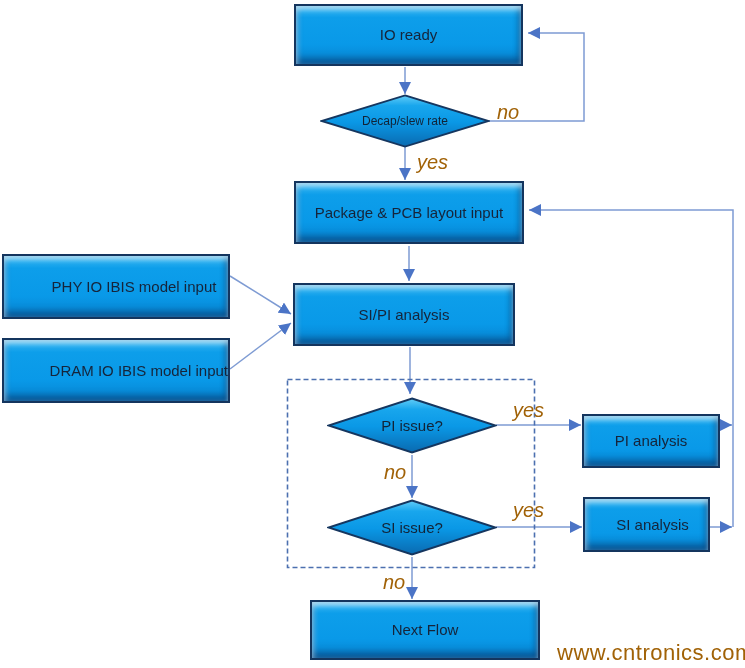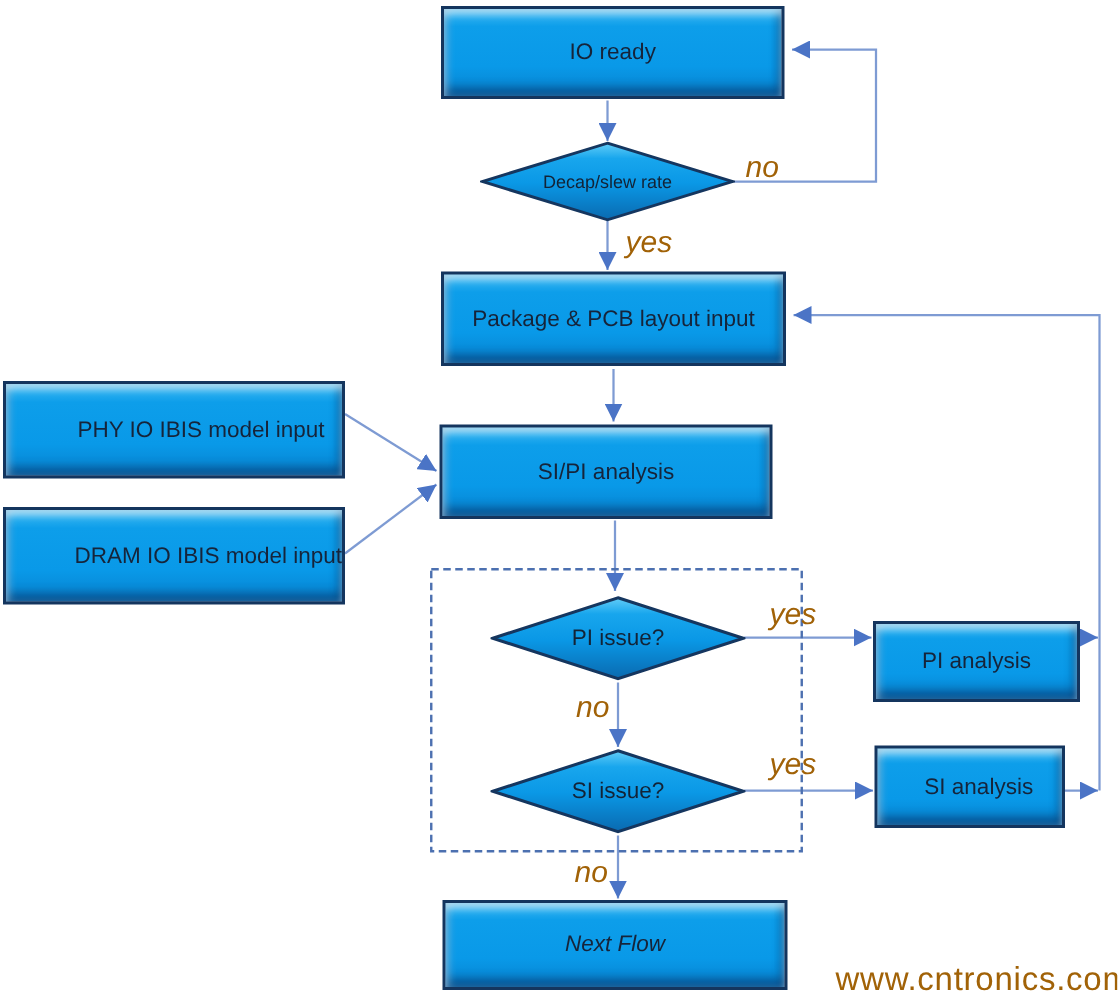--- a/index.html
+++ b/index.html
@@ -87,21 +87,21 @@
   </div>
 
   <div class="box" style="left:582px;top:398px;width:138px;height:54px;margin-top:16px;">
     <span>PI analysis</span>
   </div>
 
   <div class="box" style="left:583px;top:497px;width:127px;height:55px;padding-left:12px;">
     <span>SI analysis</span>
   </div>
 
-  <div class="box" style="left:295px;top:600px;width:230px;height:60px;font-style:italic;">
+  <div class="box" style="left:310px;top:600px;width:230px;height:60px;">
     <span>Next Flow</span>
   </div>
 
   <div class="diamond small-text" style="left:320px;top:94px;width:170px;height:54px;">
     <svg viewBox="0 0 170 56" preserveAspectRatio="none">
       <defs>
         <linearGradient id="dg1" x1="0" y1="0" x2="0" y2="1">
           <stop offset="0%" stop-color="#62cdf7"></stop>
             <stop offset="20%" stop-color="#18a6ed"></stop>
           <stop offset="52%" stop-color="#0a98e6"></stop>

